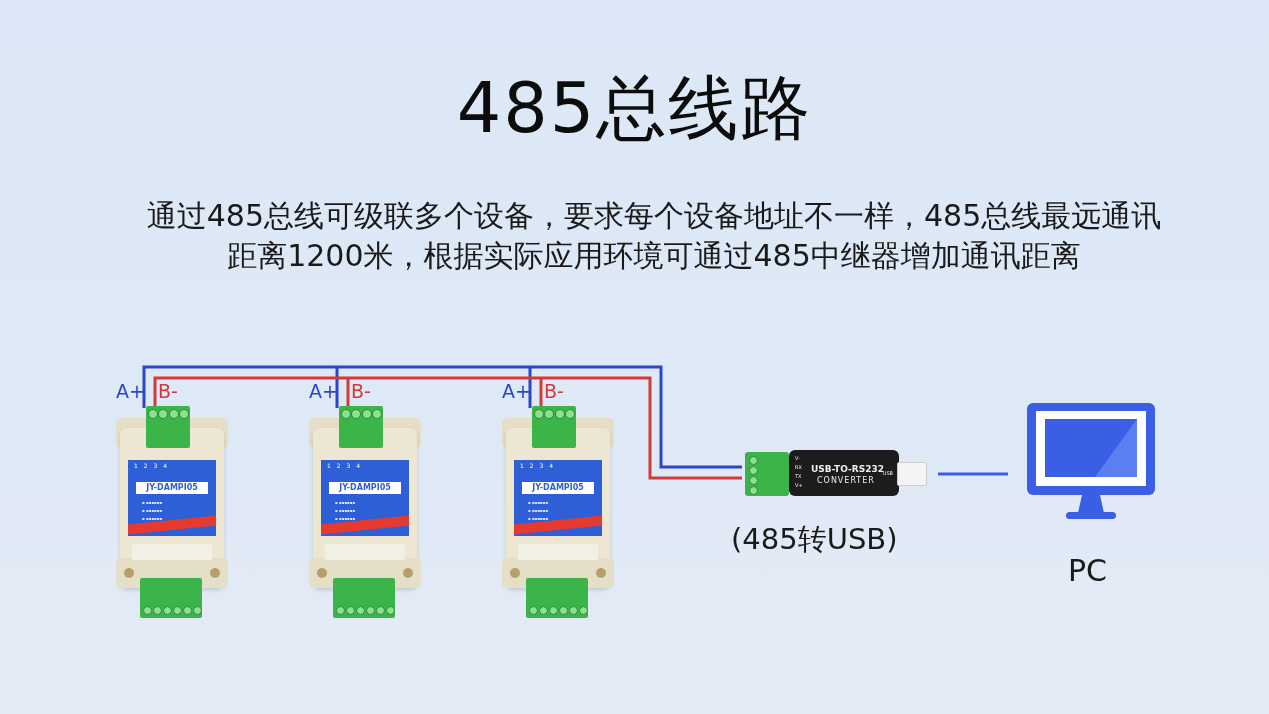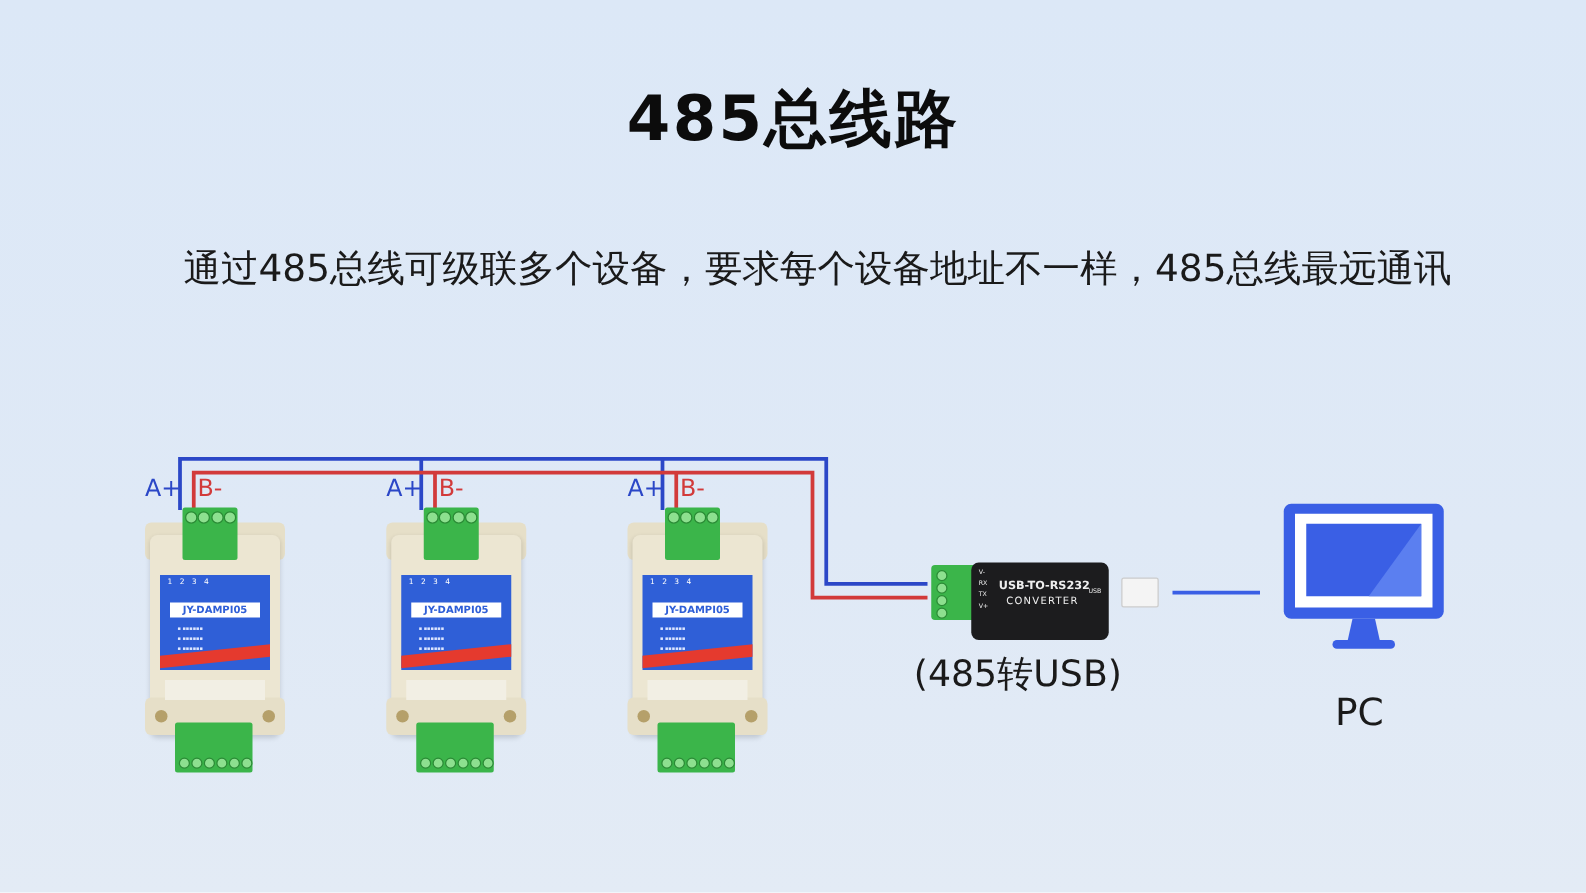--- a/index.html
+++ b/index.html
@@ -1,17 +1,17 @@
 <!DOCTYPE html>
 <html><head>
 <meta charset="utf-8">
 <style>
   html,body{margin:0;padding:0;}
   body{width:1269px;height:714px;background:linear-gradient(180deg,#dce8f7 0%,#dfe9f6 60%,#e3ebf5 100%);position:relative;overflow:hidden;font-family:"DejaVu Sans","Liberation Sans",sans-serif;color:#111;}
-  .title{position:absolute;left:0;right:0;top:62px;text-align:center;font-size:50px;font-weight:bold;letter-spacing:2px;color:#0c0c0c;}
+  .title{position:absolute;left:0;right:0;top:62px;text-align:center;font-size:70px;font-weight:normal;letter-spacing:2px;color:#0c0c0c;}
   .desc{position:absolute;left:0;right:0;top:196px;text-align:center;font-size:30px;line-height:40px;color:#1a1a1a;}
   .desc div{white-space:nowrap;margin-left:39px;}
   svg.wires{position:absolute;left:0;top:0;}
   .lbl{position:absolute;font-size:19px;}
   .lbl.a{color:#2b47c7;}
   .lbl.b{color:#d23a3a;}
   .device{position:absolute;width:108px;height:240px;}
   .dev-body{position:absolute;left:8px;top:60px;width:104px;height:160px;background:#ece6d2;border-radius:6px;box-shadow:0 2px 4px rgba(0,0,0,.15);}
   .dev-ear{position:absolute;width:112px;height:30px;background:#e6dfc8;border-radius:5px;left:4px;}
   .hole{position:absolute;width:10px;height:10px;border-radius:50%;background:#b5a06a;}
@@ -21,35 +21,36 @@
   .term-bot .pin{position:absolute;bottom:3px;width:7px;height:7px;border-radius:50%;background:#8de08f;border:1px solid #2a8a35;}
   .panel{position:absolute;left:16px;top:92px;width:88px;height:76px;background:#2f5fd7;overflow:hidden;}
   .panel .stripe{position:absolute;left:-10px;right:-10px;bottom:6px;height:10px;background:#e53a2e;transform:skewY(-6deg);}
   .panel .model{position:absolute;left:8px;right:8px;top:22px;height:12px;background:#fff;color:#2f5fd7;font-size:8px;font-weight:bold;text-align:center;line-height:12px;}
   .panel .pins{position:absolute;left:6px;top:2px;font-size:6px;color:#fff;letter-spacing:2px;}
   .panel .spec{position:absolute;left:14px;font-size:4px;color:#dde6ff;white-space:nowrap;}
   .io-row{position:absolute;left:20px;top:176px;width:80px;height:16px;background:#f2efe4;font-size:5px;color:#2f5fd7;}
   .converter{position:absolute;left:745px;top:448px;width:190px;height:52px;}
   .conv-term{position:absolute;left:0;top:4px;width:44px;height:44px;background:#3bb54a;border-radius:3px;}
   .conv-term .pin{position:absolute;left:4px;width:7px;height:7px;border-radius:50%;background:#8de08f;border:1px solid #2a8a35;}
-  .conv-body{position:absolute;left:32px;top:2px;width:110px;height:62px;background:#1c1c1e;border-radius:6px;color:#eee;}
+  .conv-body{position:absolute;left:44px;top:2px;width:110px;height:46px;background:#1c1c1e;border-radius:6px;color:#eee;}
   .conv-body .t1{position:absolute;left:22px;top:14px;font-size:9px;font-weight:bold;}
   .conv-body .t2{position:absolute;left:28px;top:26px;font-size:8px;letter-spacing:1px;}
   .conv-body .side{position:absolute;left:6px;top:4px;font-size:5px;line-height:9px;}
   .conv-body .usb{position:absolute;right:6px;top:20px;font-size:5px;}
   .conv-plug{position:absolute;left:152px;top:14px;width:28px;height:22px;background:#f4f4f4;border:1px solid #ccc;border-radius:2px;}
   .conv-label{position:absolute;left:731px;top:520px;font-size:29px;color:#1a1a1a;}
   .pc-label{position:absolute;left:1068px;top:553px;font-size:30px;color:#1a1a1a;}
 </style>
 </head>
 <body>
 
 <div class="title">485总线路</div>
 <div class="desc">
   <div>通过485总线可级联多个设备，要求每个设备地址不一样，485总线最远通讯</div>
+  <div>距离1200米，根据实际应用环境可通过485中继器增加通讯距离</div>
 </div>
 
 <svg class="wires" width="1269" height="714">
 
   <polyline points="144,408 144,367 661,367 661,467 742,467" fill="none" stroke="#2b47c7" stroke-width="3"></polyline>
   <line x1="337" y1="367" x2="337" y2="408" stroke="#2b47c7" stroke-width="3"></line>
   <line x1="530" y1="367" x2="530" y2="408" stroke="#2b47c7" stroke-width="3"></line>
 
   <polyline points="155,408 155,378 650,378 650,478 742,478" fill="none" stroke="#d23a3a" stroke-width="3"></polyline>
   <line x1="348" y1="378" x2="348" y2="408" stroke="#d23a3a" stroke-width="3"></line>

